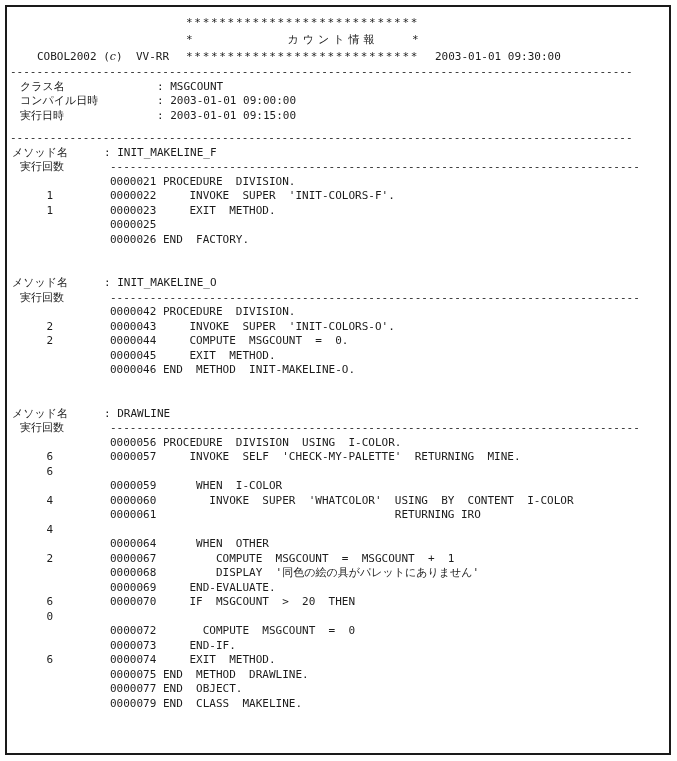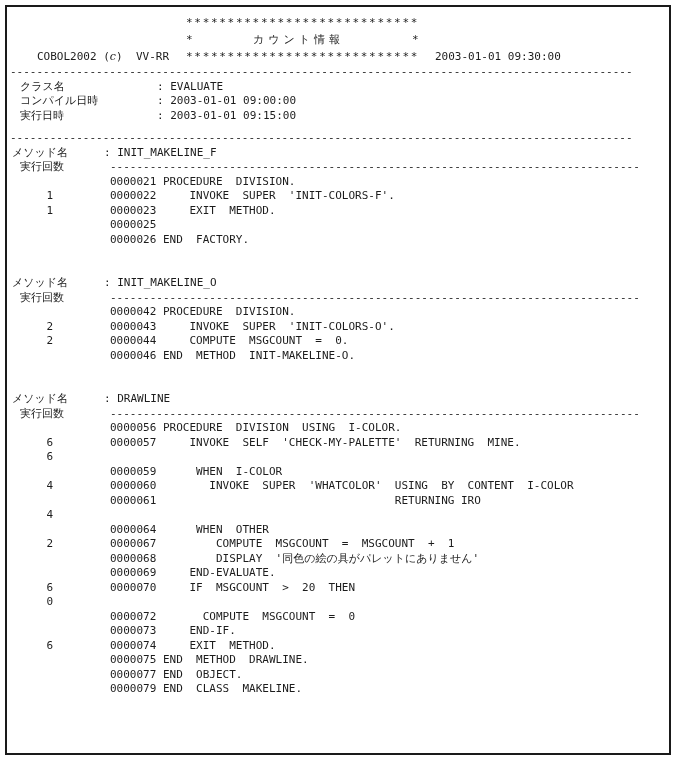--- a/index.html
+++ b/index.html
@@ -8,21 +8,21 @@
   .page{position:absolute;left:5px;top:5px;width:666px;height:750px;
         border:2px solid #1a1a1a;box-sizing:border-box;background:#fff;overflow:hidden;}
   .content{position:absolute;left:0;top:7px;width:662px;
            font-size:11px;line-height:14.5px;}
   .row{position:relative;height:14.5px;line-height:14.5px;white-space:pre;overflow:hidden;}
   .hrow{height:17px;line-height:17px;}
   .spacer{height:14.5px;}
   .spacer-sm{height:8px;}
   .abs{position:absolute;top:0;white-space:pre;}
   .stars{letter-spacing:1.7px;}
-  .banner-title{letter-spacing:4px;}
+  .banner-title{letter-spacing:4px;text-align:center;}
   .count-col{left:5px;width:41px;text-align:right;}
   .code-col{left:103px;}
   .sep-line{left:3px;}
   i.copy-c{font-style:italic;font-family:"DejaVu Serif",serif;}
 </style>
 </head>
 <body>
 
 <div class="page">
   <div class="content">
@@ -41,21 +41,21 @@
       <span class="abs" style="left:30px"><span>COBOL2002 (</span><i class="copy-c">c</i><span>)  VV-RR</span></span>
       <span class="abs stars" style="left:179px">****************************</span>
       <span class="abs" style="left:428px">2003-01-01 09:30:00</span>
     </div>
 
     <div class="row">
       <span class="abs sep-line page-sep">----------------------------------------------------------------------------------------------</span>
     </div>
 
     <div>
-        <div class="row"><span class="abs" style="left:13px">クラス名</span><span class="abs" style="left:150px">: EVALUATE</span></div>
+        <div class="row"><span class="abs" style="left:13px">クラス名</span><span class="abs" style="left:150px">: MSGCOUNT</span></div>
         <div class="row"><span class="abs" style="left:13px">コンパイル日時</span><span class="abs" style="left:150px">: 2003-01-01 09:00:00</span></div>
         <div class="row"><span class="abs" style="left:13px">実行日時</span><span class="abs" style="left:150px">: 2003-01-01 09:15:00</span></div>
       </div>
 
     <div class="spacer-sm"></div>
 
     <div class="row">
       <span class="abs sep-line page-sep">----------------------------------------------------------------------------------------------</span>
     </div>
 
@@ -67,20 +67,21 @@
         <div class="row"><span class="abs count-col">1</span><span class="abs code-col">0000023     EXIT  METHOD.</span></div>
         <div class="row"><span class="abs count-col"></span><span class="abs code-col">0000025</span></div>
         <div class="row"><span class="abs count-col"></span><span class="abs code-col">0000026 END  FACTORY.</span></div>
         <div class="spacer"></div>
         <div class="spacer"></div>
         <div class="row"><span class="abs" style="left:5px">メソッド名</span><span class="abs" style="left:97px">: INIT_MAKELINE_O</span></div>
         <div class="row"><span class="abs" style="left:13px">実行回数</span><span class="abs" style="left:103px">--------------------------------------------------------------------------------</span></div>
         <div class="row"><span class="abs count-col"></span><span class="abs code-col">0000042 PROCEDURE  DIVISION.</span></div>
         <div class="row"><span class="abs count-col">2</span><span class="abs code-col">0000043     INVOKE  SUPER  'INIT-COLORS-O'.</span></div>
         <div class="row"><span class="abs count-col">2</span><span class="abs code-col">0000044     COMPUTE  MSGCOUNT  =  0.</span></div>
+        <div class="row"><span class="abs count-col"></span><span class="abs code-col">0000045     EXIT  METHOD.</span></div>
         <div class="row"><span class="abs count-col"></span><span class="abs code-col">0000046 END  METHOD  INIT-MAKELINE-O.</span></div>
         <div class="spacer"></div>
         <div class="spacer"></div>
         <div class="row"><span class="abs" style="left:5px">メソッド名</span><span class="abs" style="left:97px">: DRAWLINE</span></div>
         <div class="row"><span class="abs" style="left:13px">実行回数</span><span class="abs" style="left:103px">--------------------------------------------------------------------------------</span></div>
         <div class="row"><span class="abs count-col"></span><span class="abs code-col">0000056 PROCEDURE  DIVISION  USING  I-COLOR.</span></div>
         <div class="row"><span class="abs count-col">6</span><span class="abs code-col">0000057     INVOKE  SELF  'CHECK-MY-PALETTE'  RETURNING  MINE.</span></div>
         <div class="row"><span class="abs count-col">6</span></div>
         <div class="row"><span class="abs count-col"></span><span class="abs code-col">0000059      WHEN  I-COLOR</span></div>
         <div class="row"><span class="abs count-col">4</span><span class="abs code-col">0000060        INVOKE  SUPER  'WHATCOLOR'  USING  BY  CONTENT  I-COLOR</span></div>

